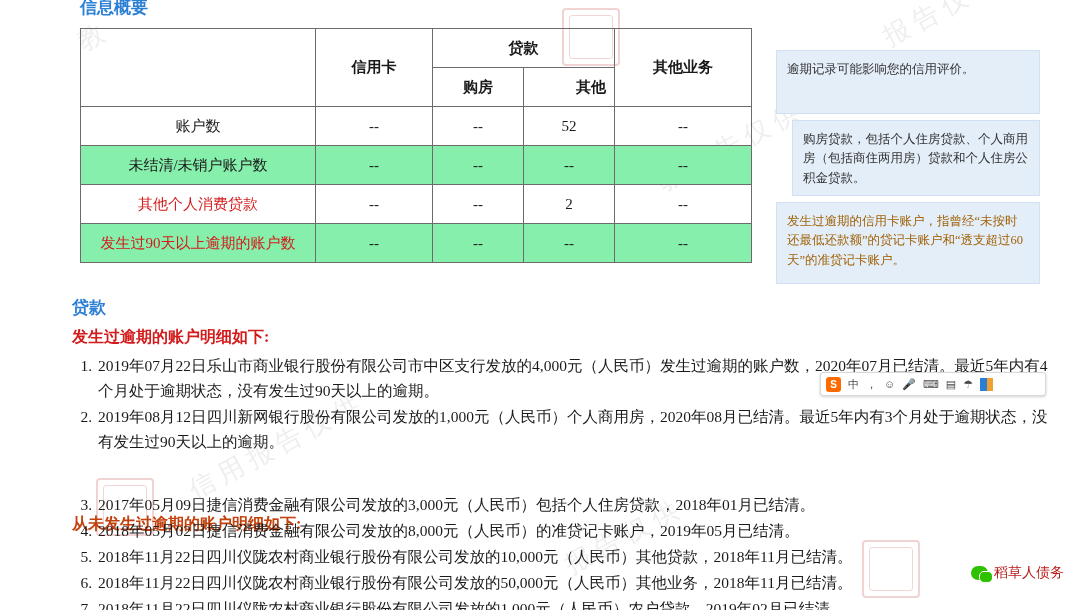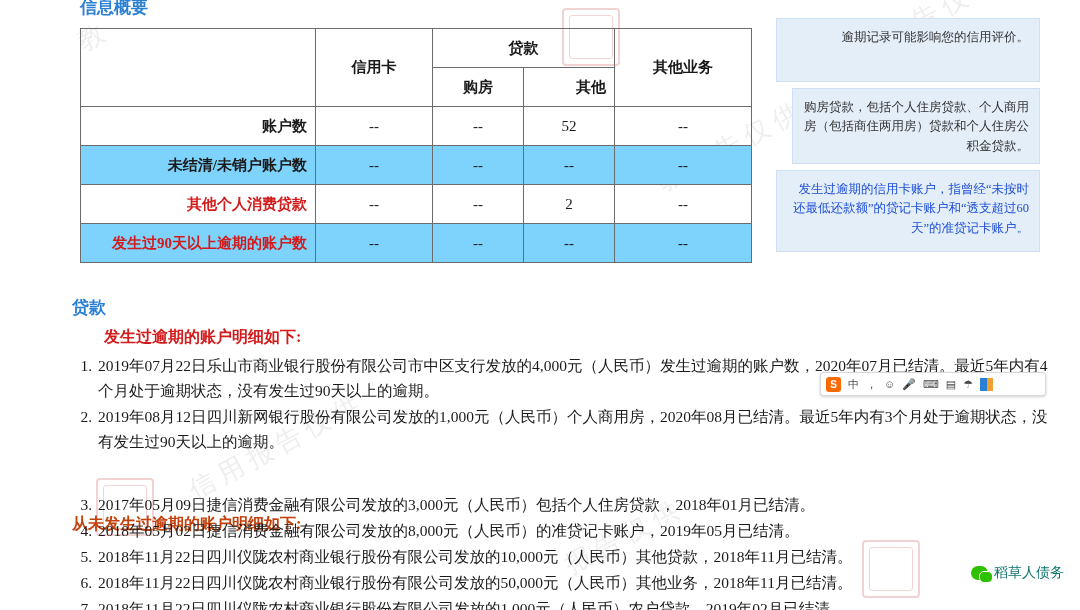--- a/index.html
+++ b/index.html
@@ -71,44 +71,43 @@
     border: 1px solid #6b6b6b;
     padding: 6px 8px;
     text-align: center;
     font-weight: normal;
     height: 26px;
   }
   table.summary th {
     font-weight: bold;
   }
   table.summary td.rowhead, table.summary th.rowhead {
-    text-align: right;
-    font-weight: bold;
-  }
-  tr.alt td { background: #7dd3fc; }
+    text-align: center;
+    font-weight: normal;
+  }
+  tr.alt td { background: #86efac; }
   td.red, th.red { color: #d31b1b; }
 
   
   .notes {
     position: absolute;
     left: 776px;
-    top: 18px;
+    top: 50px;
     width: 264px;
-    text-align: right;
   }
   .note {
     background: #e4eef9;
     border: 1px solid #cfe0f2;
     font-size: 12.5px;
     line-height: 1.55;
     padding: 9px 10px;
     margin-bottom: 6px;
     color: #333;
   }
-  .note.red { color: #1d4ed8; }
+  .note.red { color: #a16207; }
 
   
   .loan-sub {
     position: absolute;
     font-size: 16px;
     font-weight: bold;
     color: #d31b1b;
   }
   .loan-sub.black { color: #c2410c; margin-top: 46px; }
 
@@ -177,21 +176,21 @@
 
   
   .wechat {
     position: absolute;
     right: 16px;
     bottom: 28px;
     display: flex;
     align-items: center;
     gap: 6px;
     font-size: 14px;
-    color: #0f766e;
+    color: #b91c1c;
     font-family: "Liberation Sans", sans-serif;
   }
   .wechat .wicon {
     width: 17px; height: 14px;
     background: #2dc100;
     border-radius: 7px;
     position: relative;
   }
   .wechat .wicon::after {
     content: "";
@@ -273,21 +272,21 @@
   </div>
 
   <div class="notes">
     <div class="note" style="height:44px;">逾期记录可能影响您的信用评价。</div>
     <div class="note" style="height:56px;margin-left:16px;">购房贷款，包括个人住房贷款、个人商用房（包括商住两用房）贷款和个人住房公积金贷款。</div>
     <div class="note red" style="height:62px;">发生过逾期的信用卡账户，指曾经“未按时还最低还款额”的贷记卡账户和“透支超过60天”的准贷记卡账户。</div>
   </div>
 
   <div class="section-title" style="left:72px; top:296px;">贷款</div>
 
-  <div class="loan-sub" style="left:72px; top:327px;margin-left:32px;">发生过逾期的账户明细如下:</div>
+  <div class="loan-sub" style="left:72px; top:327px;">发生过逾期的账户明细如下:</div>
 
   <ol class="loans" style="top:353px;">
     <li>
       <span class="num">1.</span>
       <span class="txt">2019年07月22日乐山市商业银行股份有限公司市中区支行发放的4,000元（人民币）发生过逾期的账户数，2020年07月已结清。最近5年内有4个月处于逾期状态，没有发生过90天以上的逾期。</span>
     </li>
     <li>
       <span class="num">2.</span>
       <span class="txt">2019年08月12日四川新网银行股份有限公司发放的1,000元（人民币）个人商用房，2020年08月已结清。最近5年内有3个月处于逾期状态，没有发生过90天以上的逾期。</span>
     </li>

